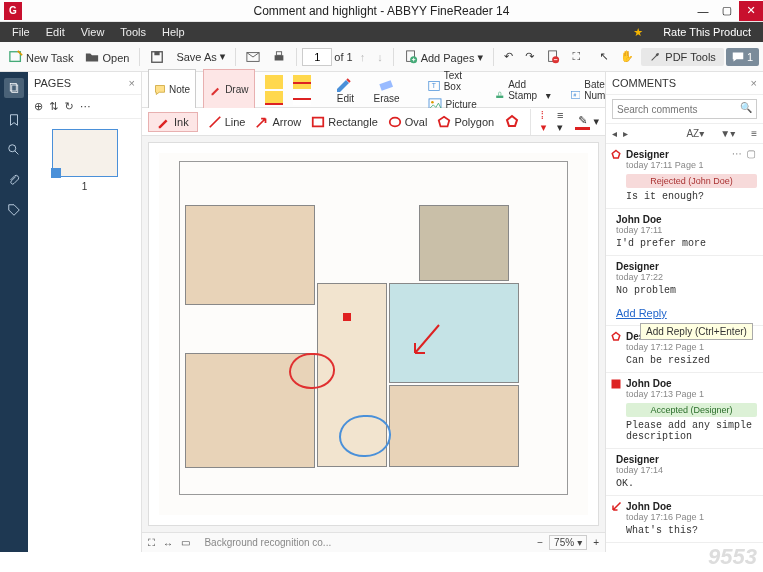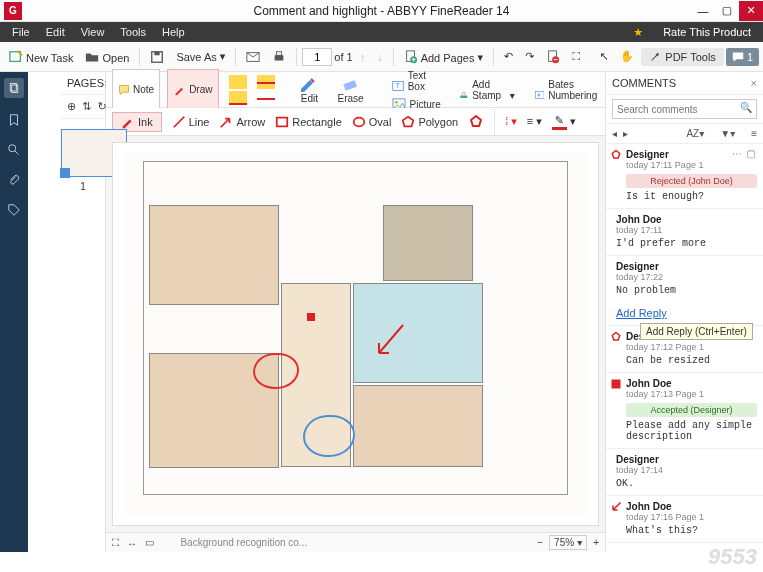--- a/index.html
+++ b/index.html
@@ -31,21 +31,21 @@
 
 
 .main { display: flex; height: 480px; }
 
 
 .rail { width: 28px; background: #1e3852; display: flex; flex-direction: column; align-items: center; padding-top: 6px; gap: 14px; color: #d4dde6; }
 .rail .ric { width: 16px; height: 16px; display: flex; align-items: center; justify-content: center; cursor: pointer; }
 .rail .ric.active { background: #4a6278; border-radius: 2px; padding: 4px; width: 20px; height: 20px; }
 
 
-.pages-panel { width: 78px; background: #fff; border-right: 1px solid #e2e2e2; display: flex; flex-direction: column; padding-left: 33px; }
+.pages-panel { width: 114px; background: #fff; border-right: 1px solid #e2e2e2; display: flex; flex-direction: column; }
 .pages-head { padding: 5px 6px; font-size: 11px; color: #333; display: flex; align-items: center; border-bottom: 1px solid #eee; }
 .pages-head .x { margin-left: auto; cursor: pointer; color: #888; }
 .pages-tools { display: flex; gap: 6px; padding: 5px 6px; border-bottom: 1px solid #eee; color: #444; }
 .pages-tools span { cursor: pointer; }
 .thumb { margin: 10px auto 4px; width: 66px; height: 48px; border: 1px solid #4a90d9; background: #f6f1ea; position: relative; }
 .thumb .tag { position: absolute; bottom: -2px; left: -2px; width: 10px; height: 10px; background: #4a90d9; }
 .thumb-num { text-align: center; font-size: 10px; color: #333; }
 
 
 .editor { flex: 1; display: flex; flex-direction: column; background: #f4f4f4; min-width: 0; }
@@ -424,21 +424,21 @@
         <svg class="arrow" width="40" height="40">
             <path d="M30 2L6 30M6 30l0-10M6 30l10 0" stroke="#d22" stroke-width="2" fill="none"></path>
           </svg>
       </div>
     </div>
 
     <div class="statusbar">
       <span>⛶</span>
       <span>↔</span>
       <span>▭</span>
-      <span style="margin-left:18px;color:#888">Background recognition co...</span>
+      <span style="margin-left:6px;color:#888">Background recognition co...</span>
       <div style="margin-left:auto;display:flex;align-items:center;gap:6px">
         <span>−</span>
         <div class="zoom">
             <span>75%</span>
             <span> ▾</span>
           </div>
         <span>+</span>
       </div>
     </div>
 

